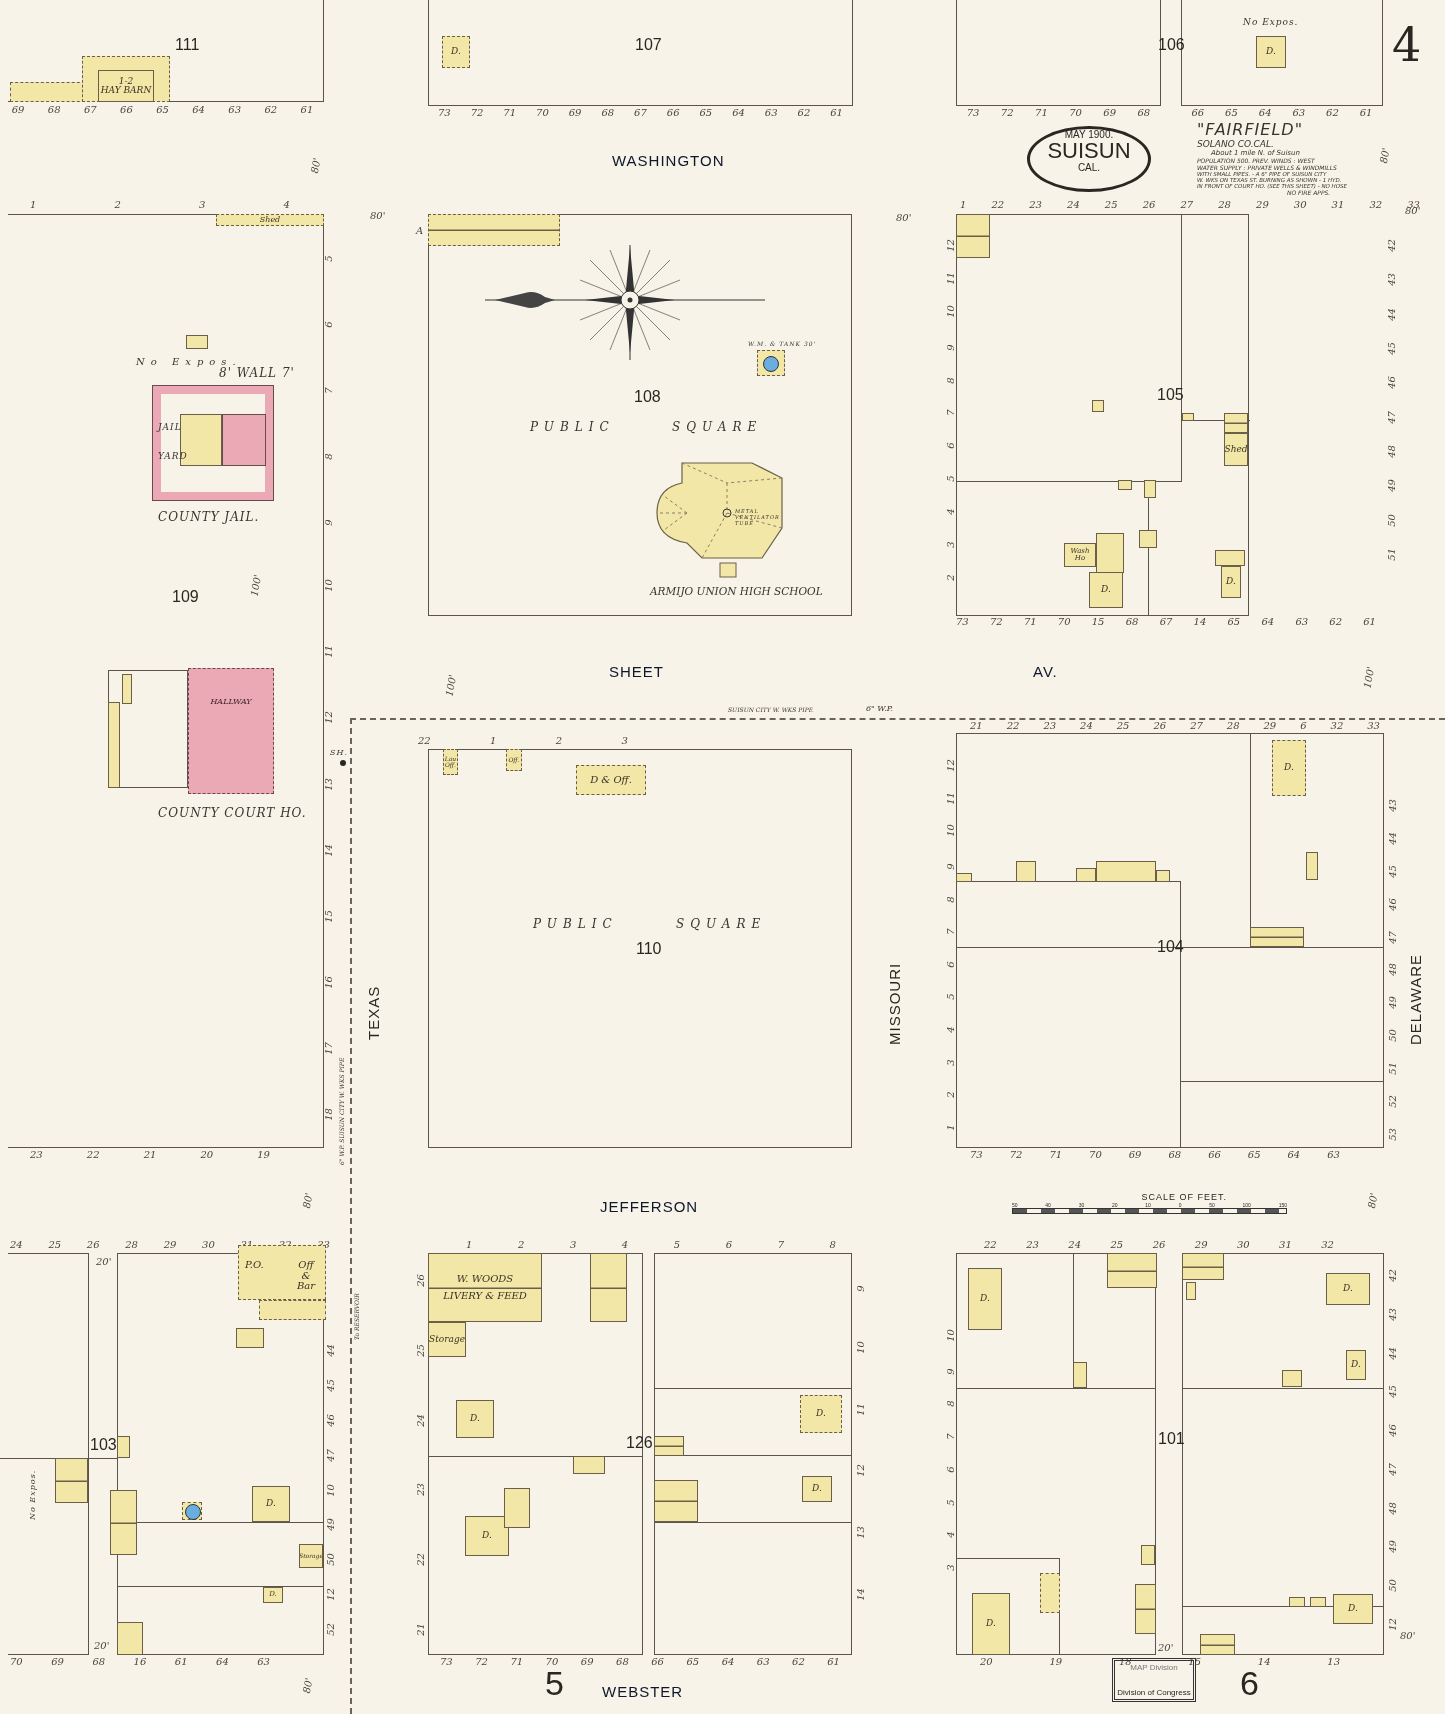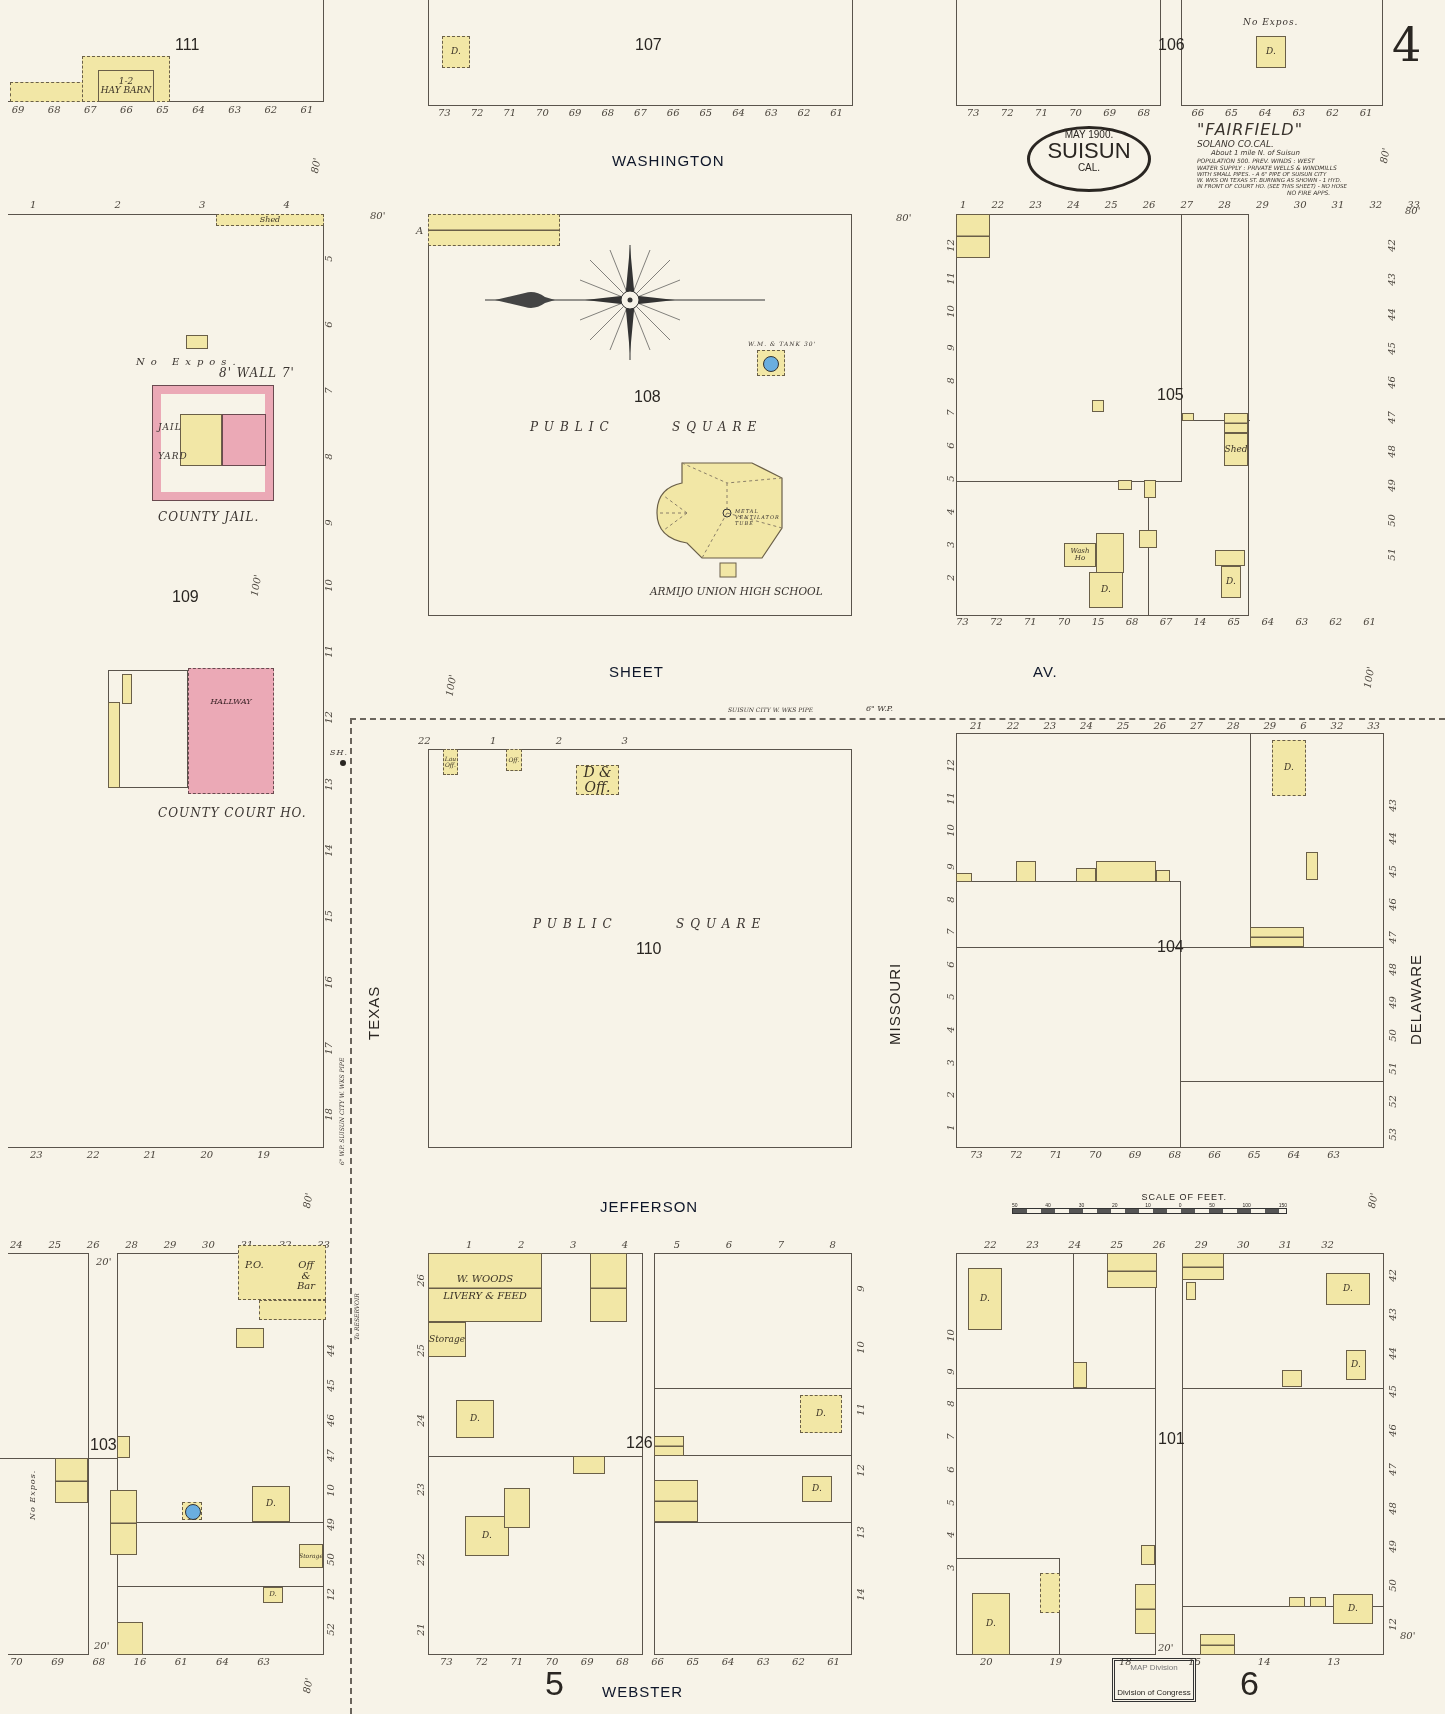--- a/index.html
+++ b/index.html
@@ -303,21 +303,21 @@
 
 <div class="block" style="left:428px;top:749px;width:424px;height:399px;"></div>
 <div class="abs" id="lots-b110t" style="left:418px;top:735px;width:210px;display:flex;justify-content:space-between;font-family:'DejaVu Serif',serif;font-style:italic;font-size:10px;color:#4a443c;">
     <span>22</span>
     <span>1</span>
     <span>2</span>
     <span>3</span>
   </div>
 <div class="bldg dash" style="left:443px;top:749px;width:15px;height:26px;font-size:6px;">Lau Off.</div>
 <div class="bldg dash" style="left:506px;top:749px;width:16px;height:22px;font-size:6px;">Off.</div>
-<div class="bldg dash" style="left:576px;top:765px;width:43px;height:30px;font-size:14px;">D &amp; Off.</div>
+<div class="bldg dash" style="left:576px;top:765px;width:70px;height:30px;font-size:10px;">D &amp; Off.</div>
 <div class="label" style="left:533px;top:917px;letter-spacing:6px;">PUBLIC</div>
 <div class="label" style="left:676px;top:917px;letter-spacing:6px;">SQUARE</div>
 <div class="bnum" style="left:636px;top:940px;">110</div>
 <div class="vstreet" style="left:365px;top:1040px;">TEXAS</div>
 
 <div class="block" style="left:956px;top:733px;width:428px;height:415px;"></div>
 <div class="abs" style="left:956px;top:881px;width:224px;height:1px;background:#5a544c;"></div>
 <div class="abs" style="left:956px;top:947px;width:224px;height:1px;background:#5a544c;"></div>
 <div class="abs" style="left:1180px;top:881px;width:1px;height:267px;background:#5a544c;"></div>
 <div class="abs" style="left:1250px;top:733px;width:1px;height:215px;background:#5a544c;"></div>

